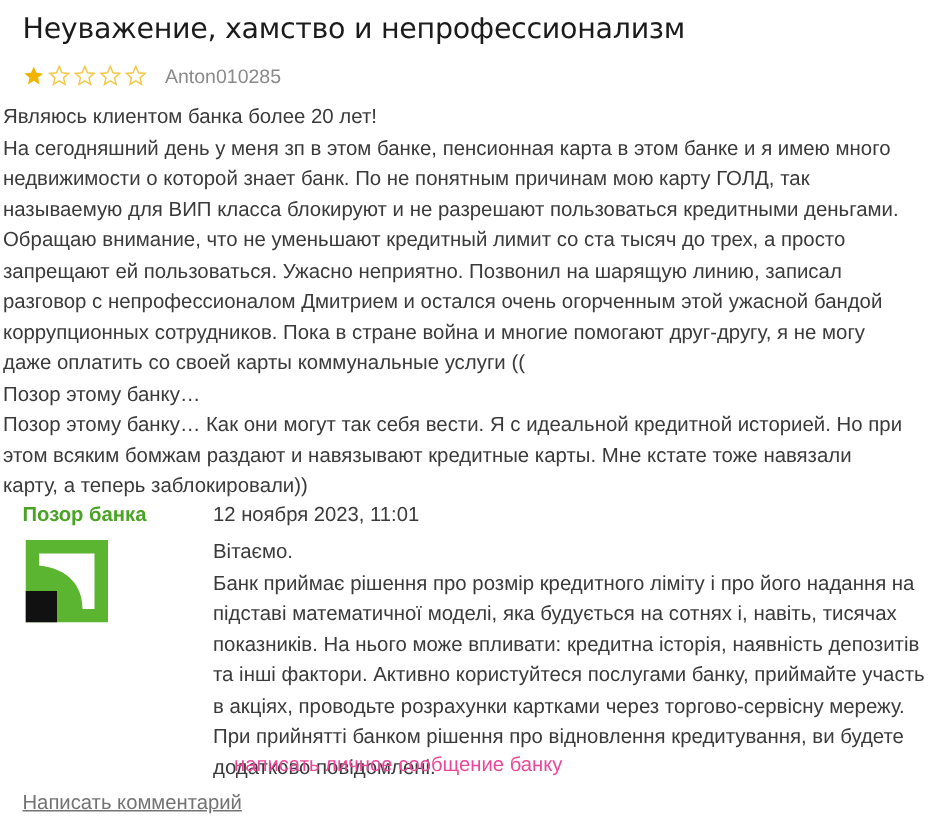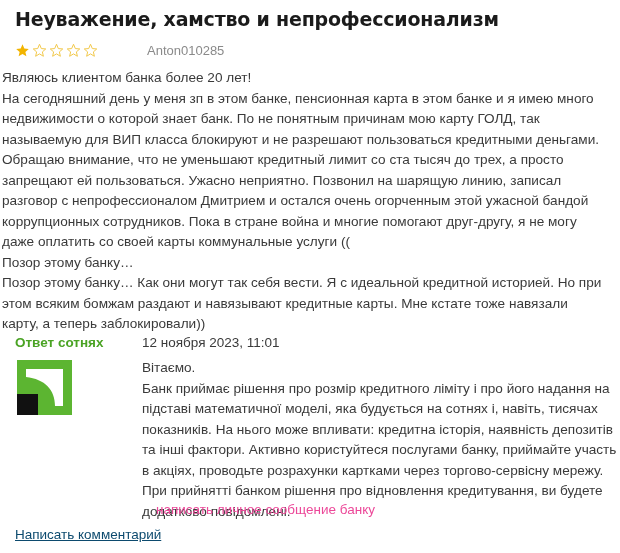--- a/index.html
+++ b/index.html
@@ -1,30 +1,30 @@
 <!DOCTYPE html>
 <html><head>
 <meta charset="utf-8">
 <style>
   html, body { margin:0; padding:0; background:#ffffff; }
   body { width:620px; height:553px; overflow:hidden; font-family:"Liberation Sans", sans-serif; color:#333333; position:relative; }
-  .title { position:absolute; left:15px; top:8px; font-size:19px; font-weight:bold; color:#1b1b1b; font-family:"DejaVu Sans", sans-serif; letter-spacing:-0.2px; }
+  .title { position:absolute; left:15px; top:8px; font-size:19px; font-weight:normal; color:#1b1b1b; font-family:"DejaVu Sans", sans-serif; letter-spacing:-0.2px; }
   .meta { position:absolute; left:15px; top:43px; display:flex; align-items:center; font-size:13px; color:#8a8a8a; }
   .stars { display:flex; gap:2px; margin-right:12px; }
   .star { width:15px; height:15px; display:inline-block; }
-  .author { margin-right:18px;margin-left:37px; }
+  .author { margin-right:18px; }
   .review { position:absolute; left:2px; top:68px; width:600px; font-size:13.6px; line-height:20.5px; color:#3a3a3a; }
   .review p { margin:0; }
   .resp-label { position:absolute; left:15px; top:335px; font-size:13.5px; font-weight:bold; color:#4aa324; }
   .resp-date { position:absolute; left:142px; top:335px; font-size:13.5px; color:#3a3a3a; }
   .logo { position:absolute; left:17px; top:360px; width:55px; height:55px; }
   .resp-text { position:absolute; left:142px; top:358px; width:480px; font-size:13.6px; line-height:20.5px; color:#3a3a3a; }
   .resp-text p { margin:0; }
   .pm-link { position:absolute; left:156px; top:502px; font-size:13.5px; color:#ec4899; cursor:pointer; }
-  .comment-link { position:absolute; left:15px; top:527px; font-size:13.5px; color:#0c4a6e; text-decoration:underline; cursor:pointer; }
+  .comment-link { position:absolute; left:15px; top:527px; font-size:13.5px; color:#737373; text-decoration:underline; cursor:pointer; }
 </style>
 </head>
 <body>
 
 <div class="title">Неуважение, хамство и непрофессионализм</div>
 
 <div class="meta">
   <div class="stars">
     <svg class="star" viewBox="0 0 24 24">
         <path d="M12 2l2.9 6.9 7.1.6-5.4 4.7 1.6 7-6.2-3.8-6.2 3.8 1.6-7L2 9.5l7.1-.6z" fill="#f2b400"></path>
@@ -45,21 +45,21 @@
   <span class="author">Anton010285</span>
 </div>
 
 <div class="review">
   <p>Являюсь клиентом банка более 20 лет!</p>
   <p>На сегодняшний день у меня зп в этом банке, пенсионная карта в этом банке и я имею много недвижимости о которой знает банк. По не понятным причинам мою карту ГОЛД, так называемую для ВИП класса блокируют и не разрешают пользоваться кредитными деньгами. Обращаю внимание, что не уменьшают кредитный лимит со ста тысяч до трех, а просто запрещают ей пользоваться. Ужасно неприятно. Позвонил на шарящую линию, записал разговор с непрофессионалом Дмитрием и остался очень огорченным этой ужасной бандой коррупционных сотрудников. Пока в стране война и многие помогают друг-другу, я не могу даже оплатить со своей карты коммунальные услуги ((</p>
   <p>Позор этому банку…</p>
   <p>Позор этому банку… Как они могут так себя вести. Я с идеальной кредитной историей. Но при этом всяким бомжам раздают и навязывают кредитные карты. Мне кстате тоже навязали карту, а теперь заблокировали))</p>
 </div>
 
-<div class="resp-label">Ответ сотнях</div>
+<div class="resp-label">Позор банка</div>
 <div class="resp-date">12 ноября 2023, 11:01</div>
 
 <svg class="logo" viewBox="0 0 55 55">
   <rect x="0" y="0" width="55" height="55" fill="#5cb531"></rect>
   <path d="M9 9 H46 V46 H38 C38 30 28 19 9 17 Z" fill="#ffffff"></path>
   <rect x="0" y="34" width="21" height="21" fill="#111111"></rect>
 </svg>
 
 <div class="resp-text">
   <p>Вітаємо.</p>

